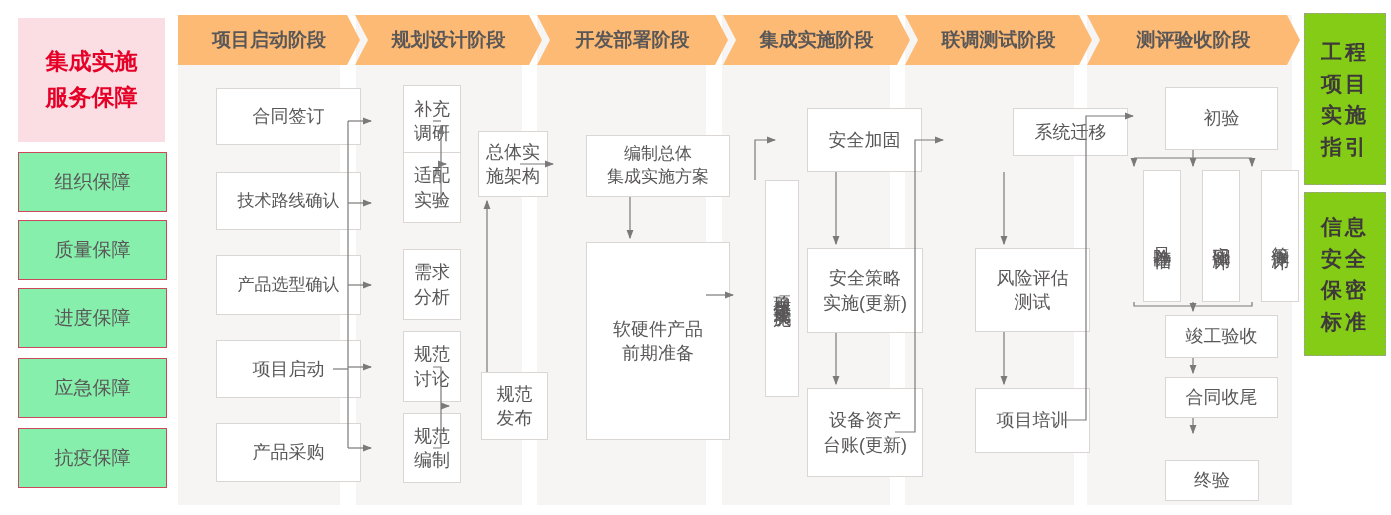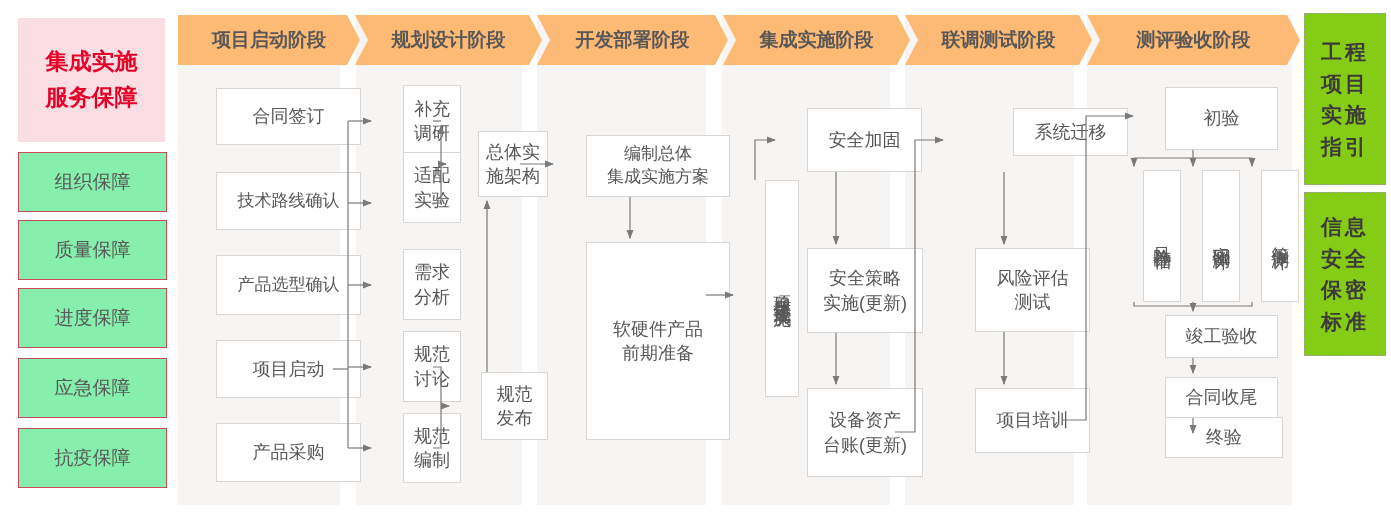--- a/index.html
+++ b/index.html
@@ -102,21 +102,21 @@
   <div class="fbox" style="left:947px;top:248px;width:115px;height:84px">风险评估
 测试</div>
   <div class="fbox" style="left:947px;top:388px;width:115px;height:65px">项目培训</div>
 
   <div class="fbox" style="left:1137px;top:87px;width:113px;height:63px">初验</div>
   <div class="fbox vbox" style="left:1115px;top:170px;width:38px;height:132px">风险评估</div>
   <div class="fbox vbox" style="left:1174px;top:170px;width:38px;height:132px">密码测评</div>
   <div class="fbox vbox" style="left:1233px;top:170px;width:38px;height:132px">等保测评</div>
   <div class="fbox" style="left:1137px;top:315px;width:113px;height:43px">竣工验收</div>
   <div class="fbox" style="left:1137px;top:377px;width:113px;height:41px">合同收尾</div>
-  <div class="fbox" style="left:1137px;top:417px;width:118px;height:41px">终验</div>
+  <div class="fbox" style="left:1137px;top:460px;width:94px;height:41px">终验</div>
 
   <div class="std" style="top:13px;height:172px">
     <div class="std-text">工程项目实施指引</div>
   </div>
   <div class="std" style="top:192px;height:164px">
     <div class="std-text">信息安全保密标准</div>
   </div>
 
   <svg class="connectors" width="1391" height="515">
     <defs>

